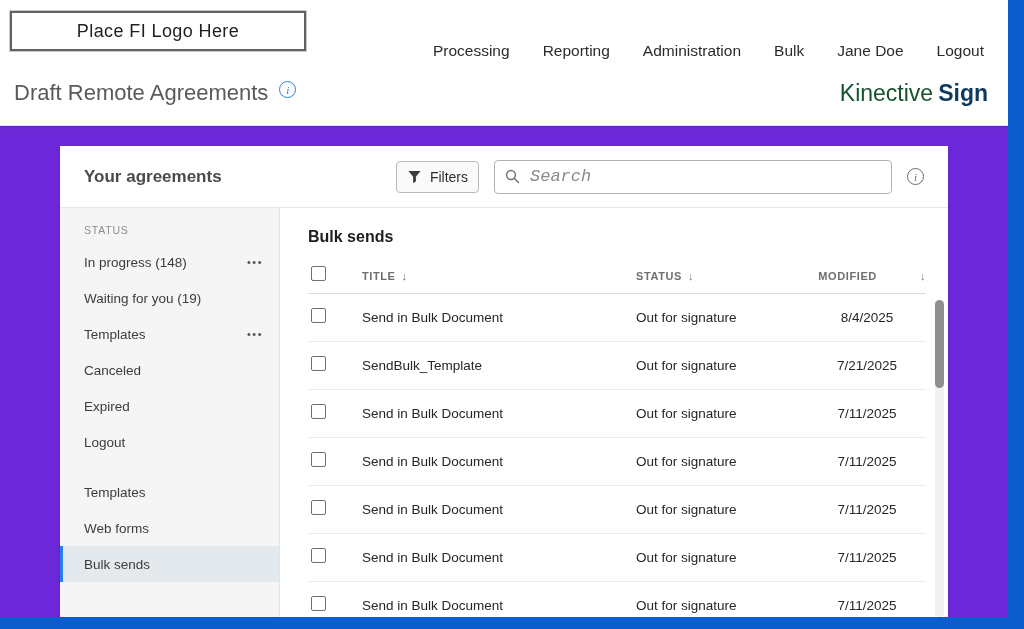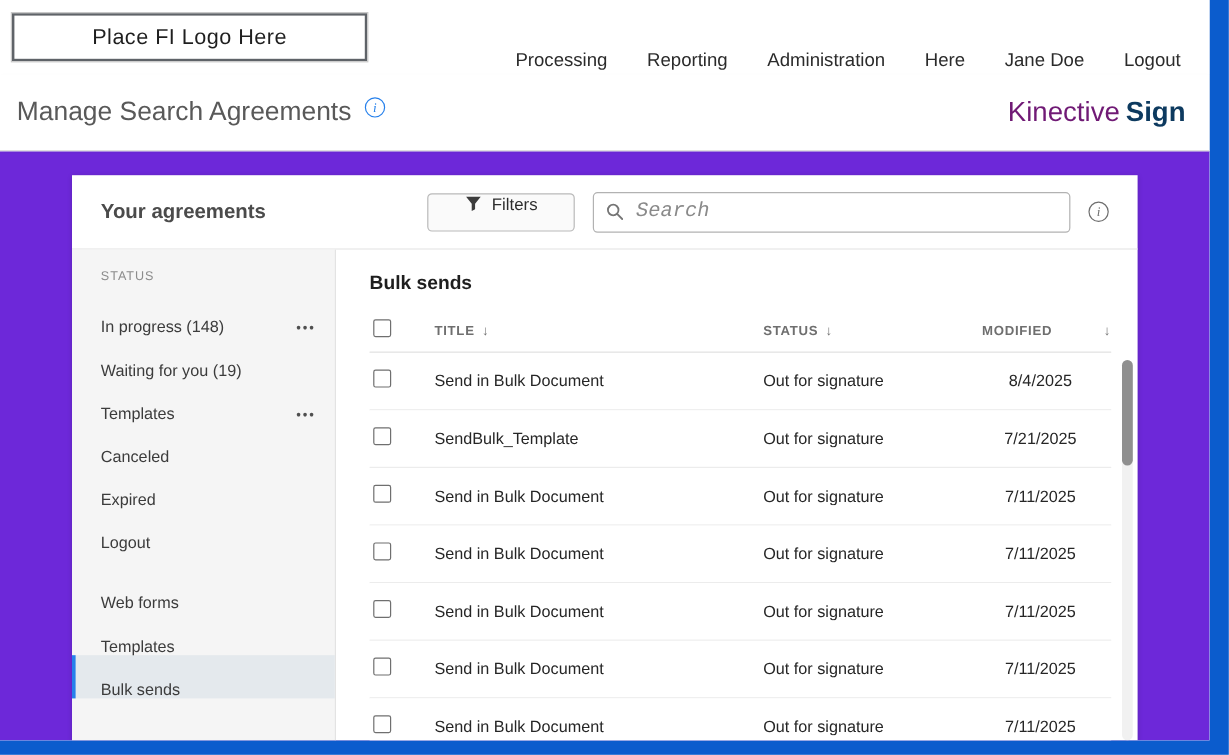--- a/index.html
+++ b/index.html
@@ -46,40 +46,40 @@
   .page-title { font-size:22px; font-weight:400; color:#595959; margin:0; line-height:1.2; }
   .icircle {
     width:17px; height:17px; border-radius:50%;
     display:inline-flex; align-items:center; justify-content:center;
     font-size:11px; font-style:italic; font-family:"Liberation Serif", serif;
     cursor:pointer; flex:none;
   }
   .icircle.blue { border:1.5px solid #2680eb; color:#2680eb; margin-top:1px; }
   .icircle.gray { border:1.5px solid #6e6e6e; color:#6e6e6e; }
   .brand { font-size:23px; white-space:nowrap; }
-  .brand .primary { color:#701a75; font-weight:400; margin-right:5px; }
+  .brand .primary { color:#14532d; font-weight:400; margin-right:5px; }
   .brand .secondary { color:#0d3a5f; font-weight:700; }
 
   
   .content { flex:1; background:#6d28d9; padding-top:20px; overflow:hidden; }
   .card {
     width:888px; height:471px; margin:0 auto;
     background:#fff; box-shadow:0 1px 4px rgba(0,0,0,.16);
     display:flex; flex-direction:column;
   }
   .card-header {
     height:62px; flex:none;
     display:flex; align-items:center;
     padding:0 24px; border-bottom:1px solid #e6e6e6;
   }
   .card-title { font-size:17px; font-weight:700; color:#4b4b4b; margin:0; }
   .controls { margin-left:auto; display:flex; align-items:center; gap:15px; }
   .filters-btn {
-    display:flex; align-items:flex-start; gap:8px;
-    height:32px; padding:0 30px;
+    display:flex; align-items:center; gap:8px;
+    height:32px; padding:0 10px;
     background:#fafafa; border:1px solid #b9b9b9; border-radius:4px;
     font-size:14px; color:#2d2d2d; cursor:pointer; font-family:inherit;
   }
   .search-box {
     display:flex; align-items:center; gap:8px;
     width:398px; height:34px;
     border:1px solid #b2b2b2; border-radius:4px;
     padding:0 10px; background:#fff;
   }
   .search-box input {
@@ -95,21 +95,21 @@
   .sidebar {
     width:220px; flex:none;
     background:#f5f5f5; border-right:1px solid #e3e3e3;
     padding-top:16px;
   }
   .side-label {
     font-size:10.5px; letter-spacing:.8px; color:#8c8c8c;
     padding:0 0 8px 24px;
   }
   .side-item {
-    height:36px; display:flex; align-items:flex-end;
+    height:36px; display:flex; align-items:center;
     padding:0 16px 0 21px; border-left:3px solid transparent;
     font-size:13.5px; color:#3c3c3c; cursor:pointer;
   }
   .side-item.selected { background:#e4e9ed; border-left-color:#2680eb; }
   .menu-dots {
     margin-left:auto; color:#4f4f4f; font-size:11px;
     letter-spacing:1.5px; cursor:pointer; line-height:1;
   }
   .side-gap { height:14px; }
 
@@ -152,29 +152,29 @@
 <div class="app">
 
   <header class="topbar">
     <div class="logo-box">
       <span>Place FI Logo Here</span>
     </div>
     <nav class="nav">
       <a>Processing</a>
       <a>Reporting</a>
       <a>Administration</a>
-      <a>Here</a>
+      <a>Bulk</a>
       <a>Jane Doe</a>
       <a>Logout</a>
     </nav>
   </header>
 
   <div class="pagebar">
     <div class="page-title-wrap">
-      <h1 class="page-title">Manage Search Agreements</h1>
+      <h1 class="page-title">Draft Remote Agreements</h1>
       <span class="icircle blue">i</span>
     </div>
     <div class="brand">
       <span class="primary">Kinective</span><span class="secondary">Sign</span>
     </div>
   </div>
 
   <main class="content">
     <section class="card">
 
@@ -220,24 +220,24 @@
           <div class="side-item">
             <span>Expired</span>
           </div>
           <div class="side-item">
             <span>Logout</span>
           </div>
 
           <div class="side-gap"></div>
 
           <div class="side-item">
+            <span>Templates</span>
+          </div>
+          <div class="side-item">
             <span>Web forms</span>
-          </div>
-          <div class="side-item">
-            <span>Templates</span>
           </div>
           <div class="side-item selected">
             <span>Bulk sends</span>
           </div>
         </aside>
 
         <div class="table-area">
           <h3 class="table-title">Bulk sends</h3>
 
           <div class="thead">

